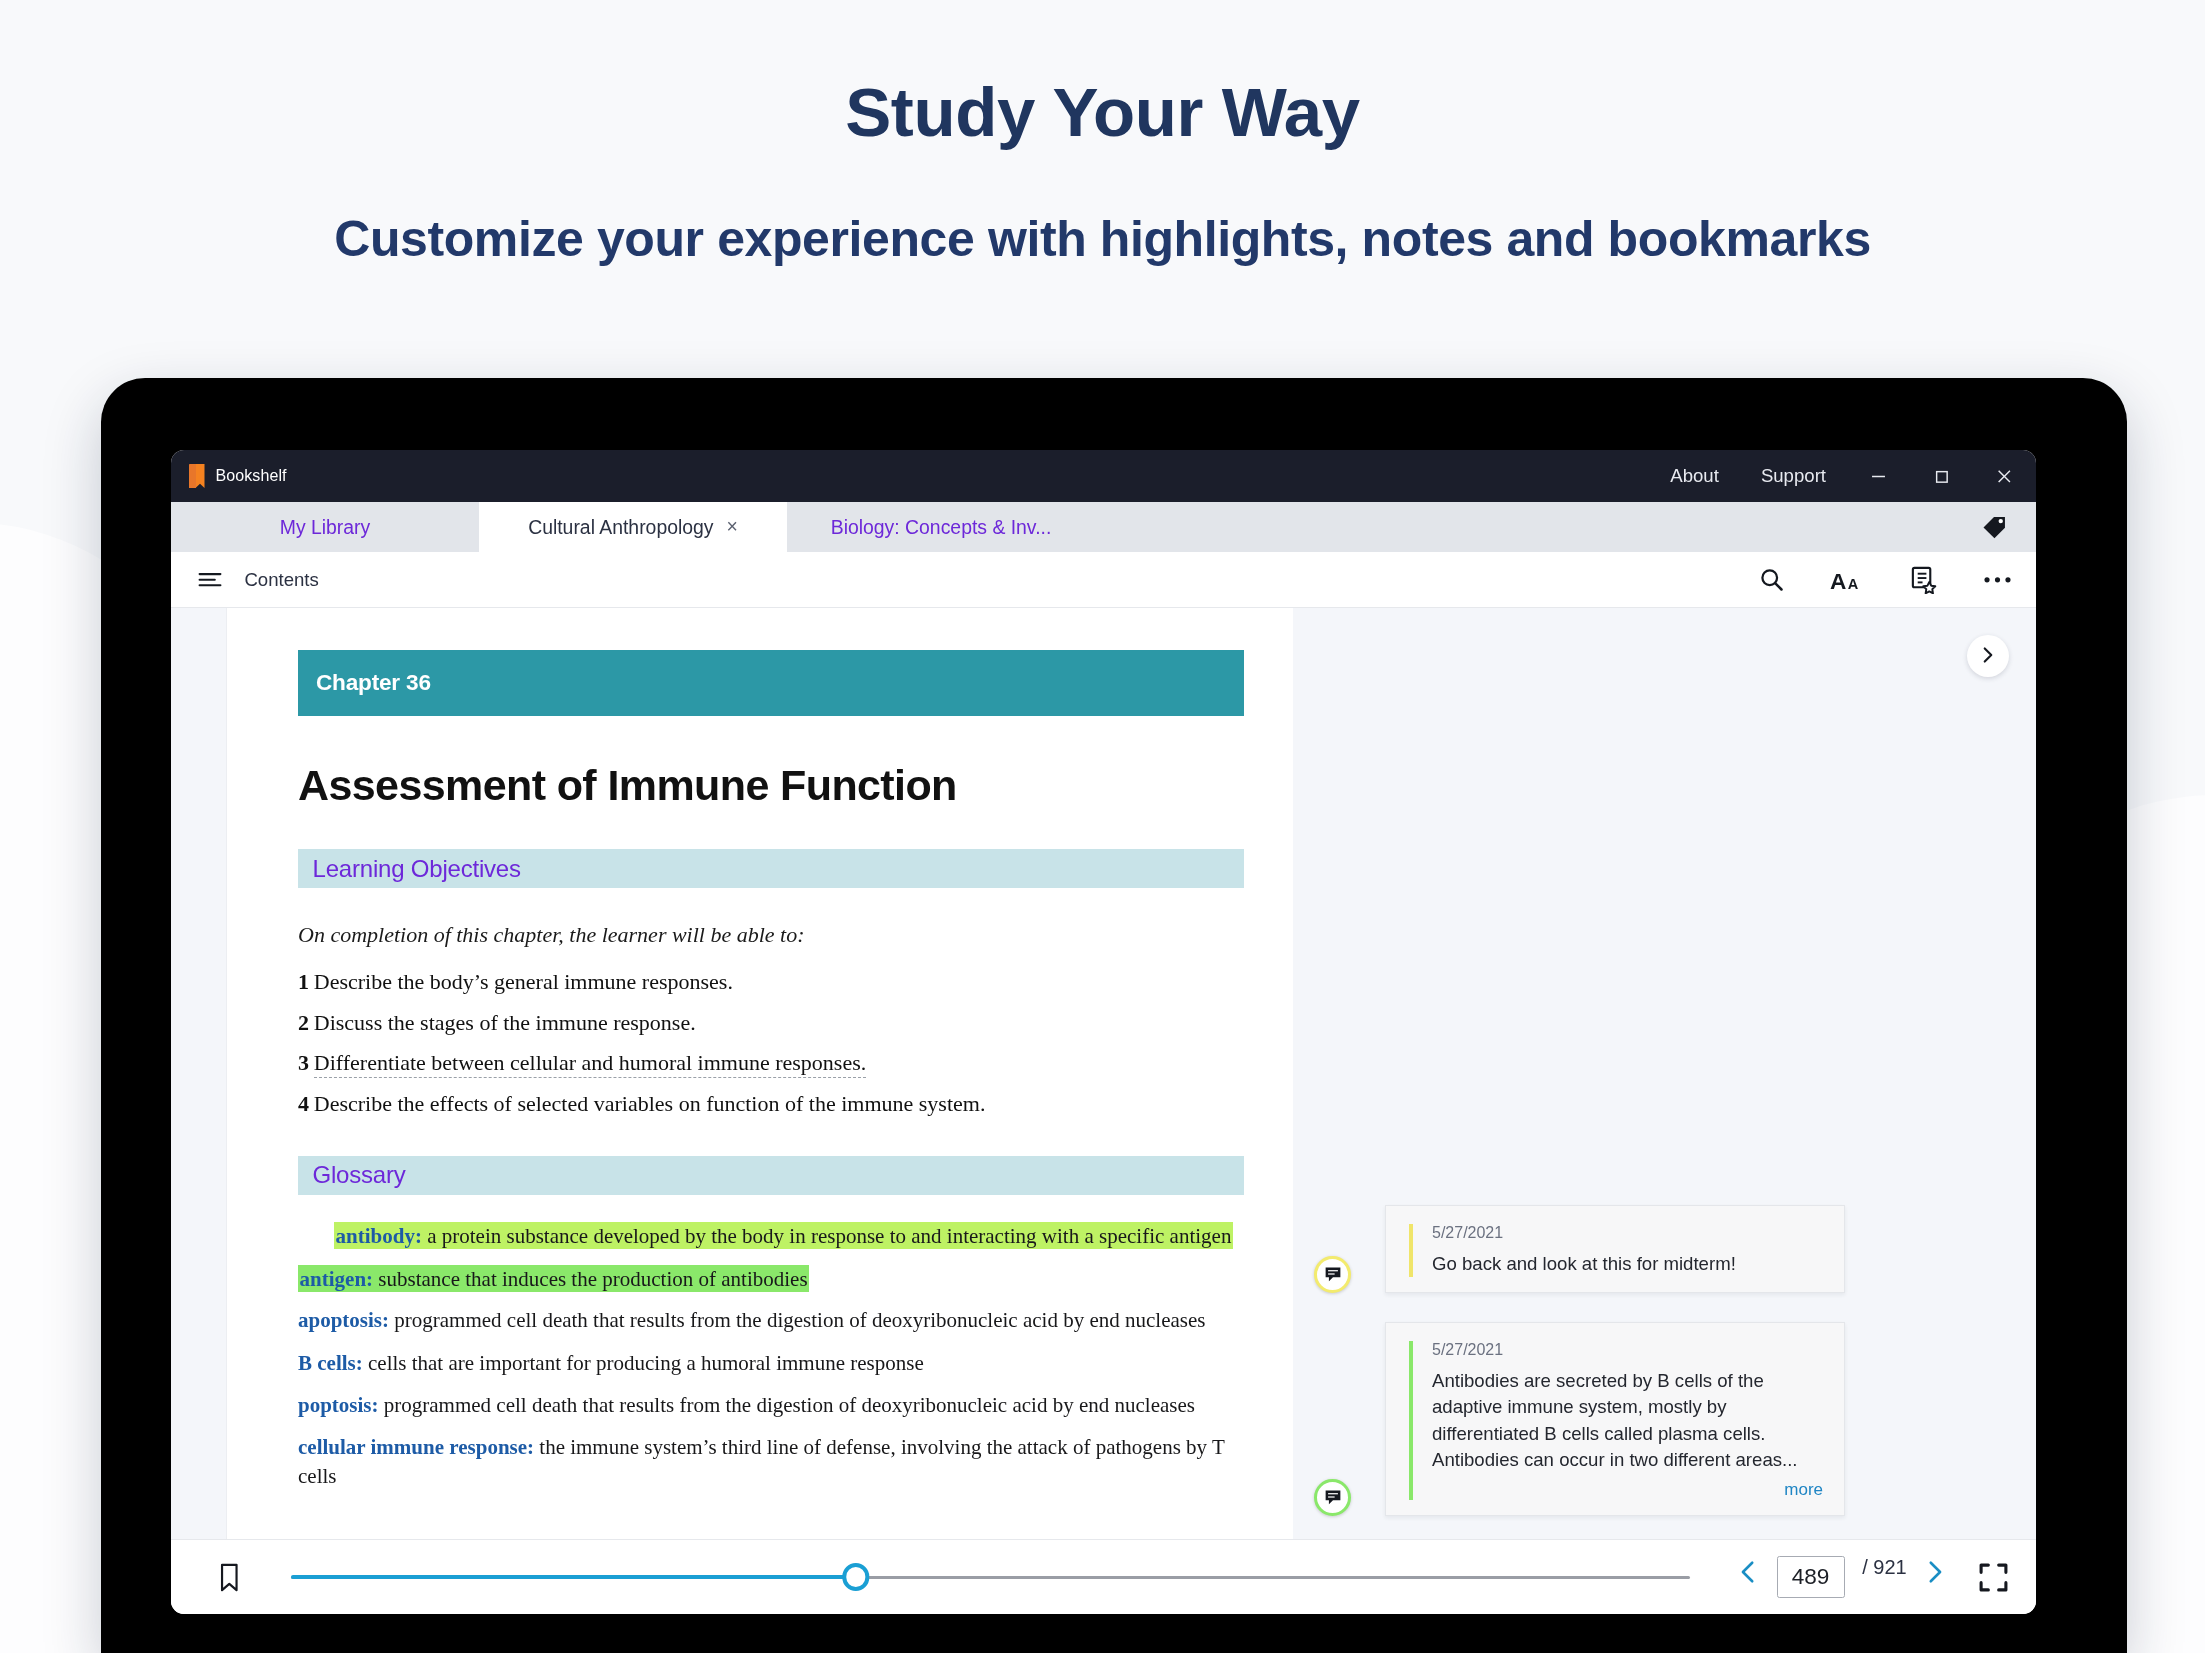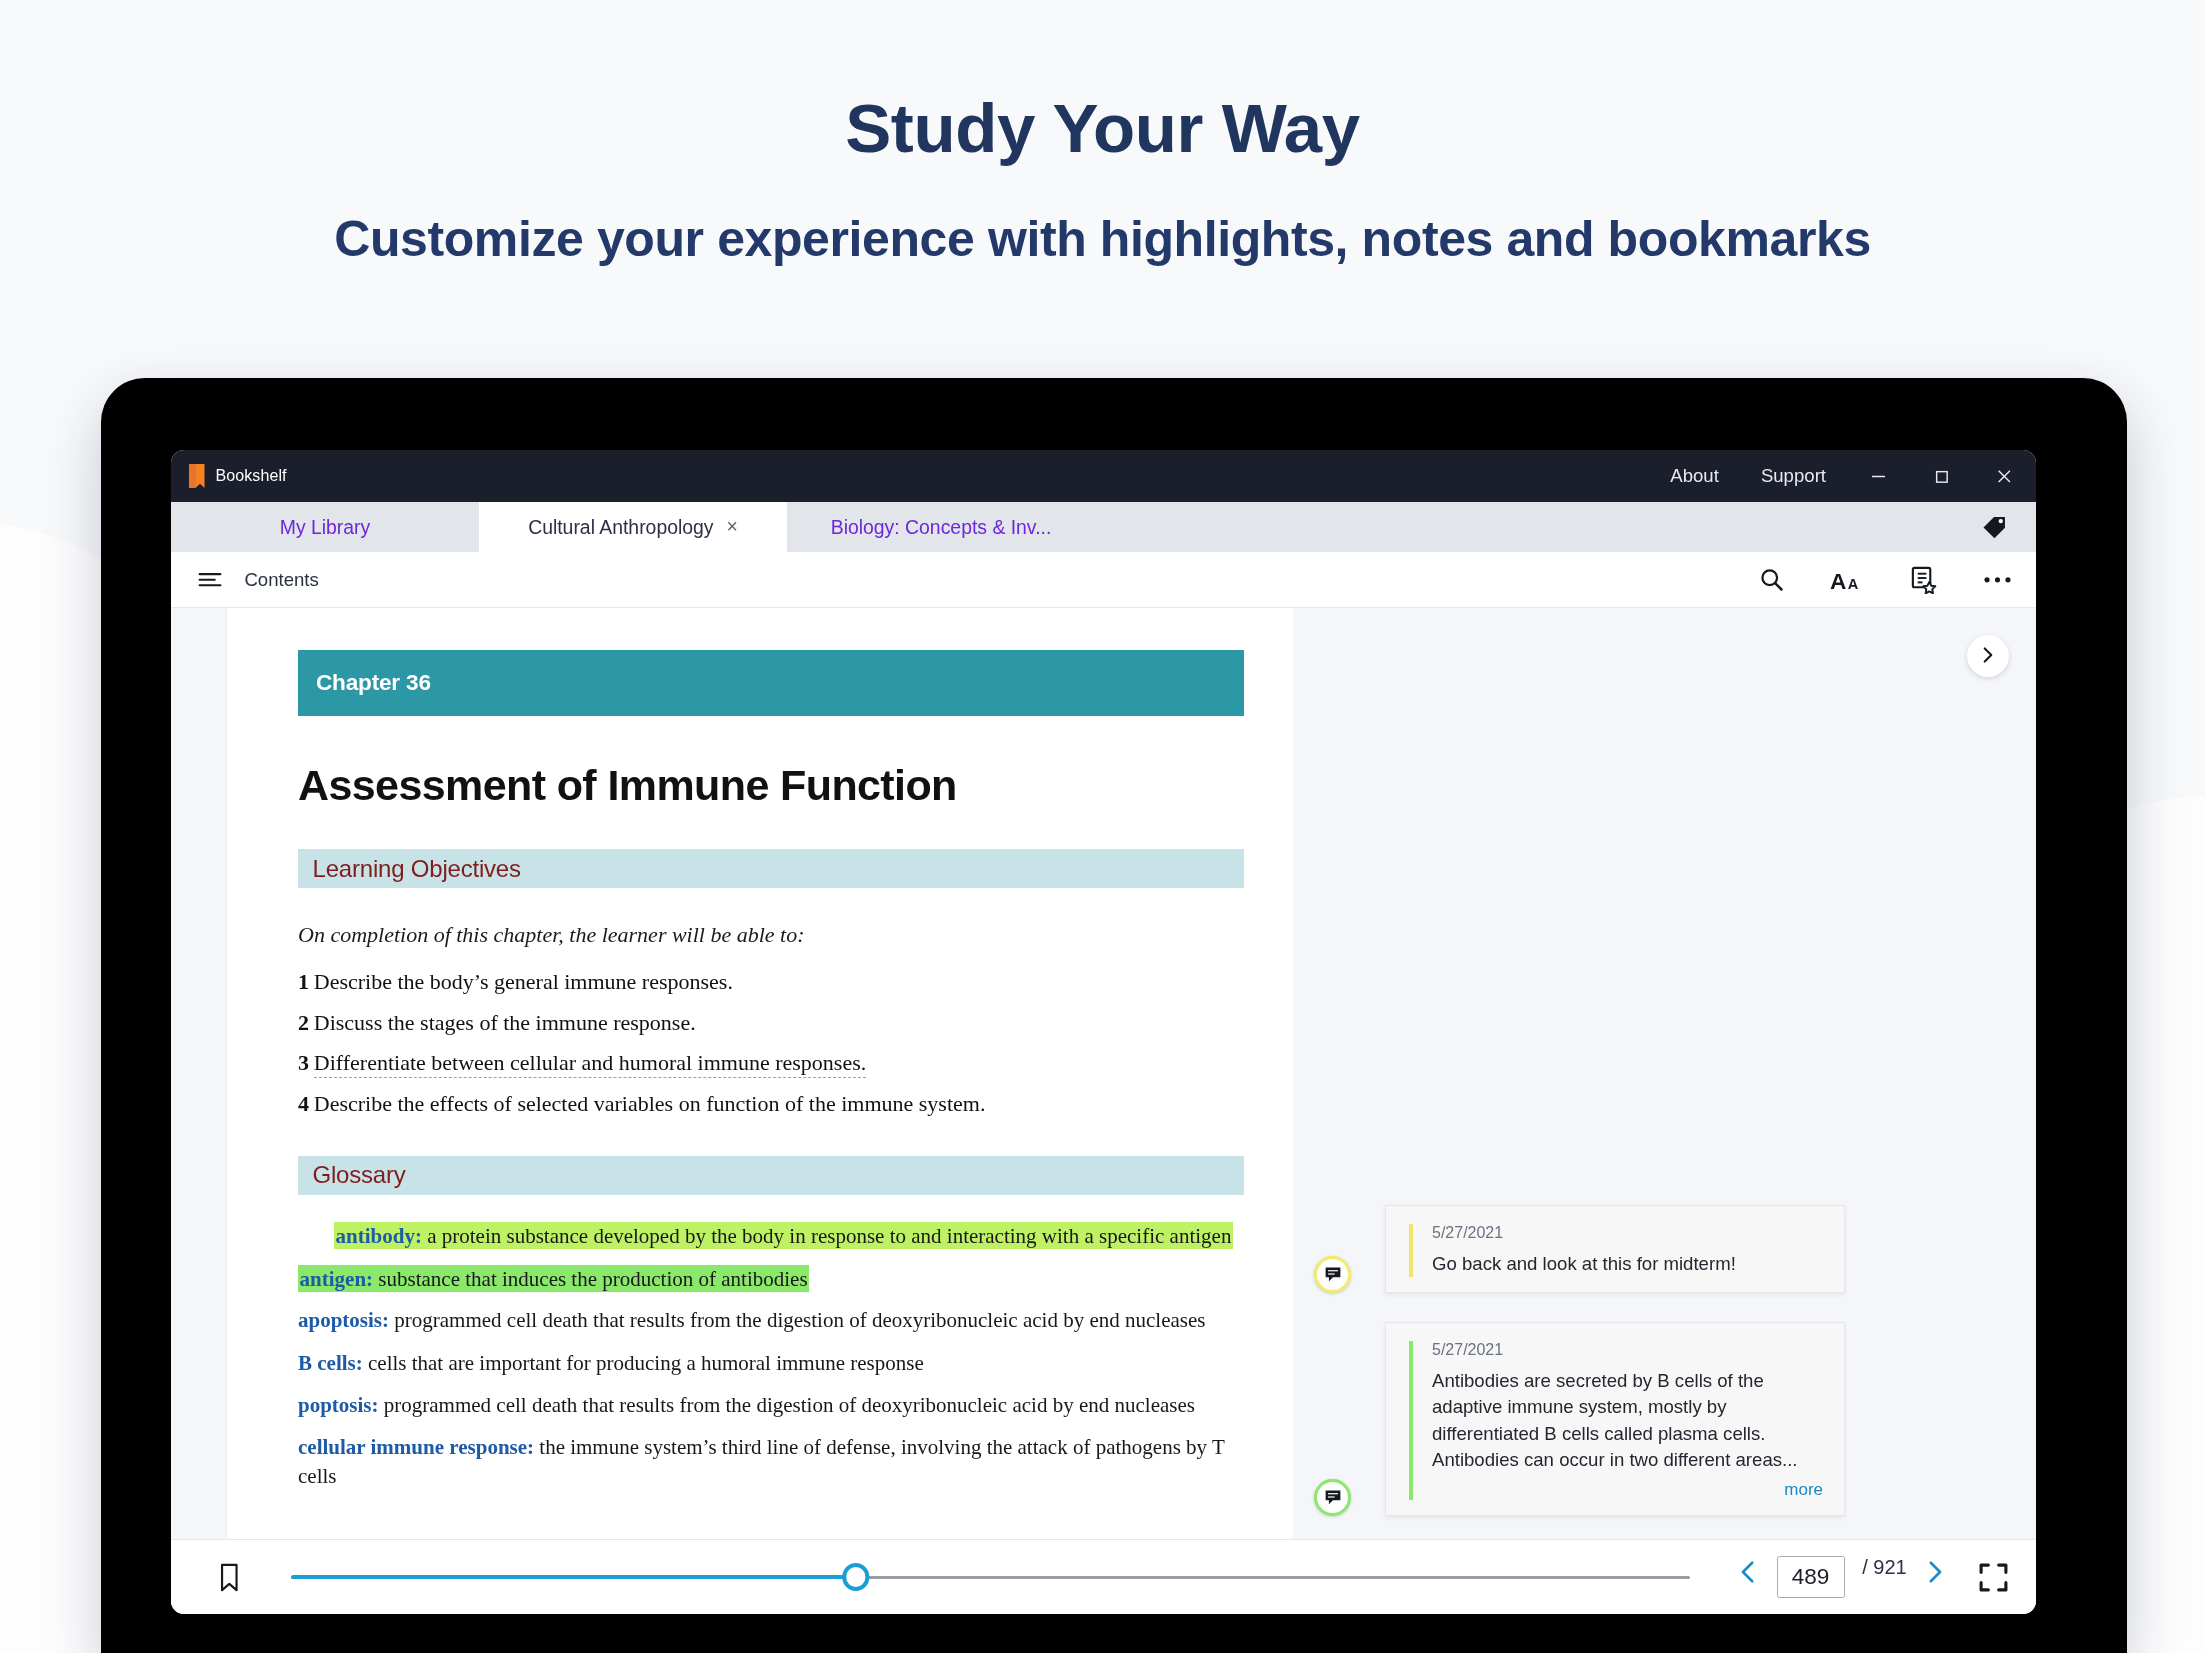--- a/index.html
+++ b/index.html
@@ -45,21 +45,21 @@
     right: -242px; top: 791px;
     width: 549px; height: 969px;
     background: #fdfdfe;
     border-radius: 50% 50% 0 0 / 30% 30% 0 0;
     transform: rotate(11deg);
   }
 
   
   .headline {
     position: absolute;
-    top: 89px; left: 0; width: 2205px;
+    top: 73px; left: 0; width: 2205px;
     text-align: center;
     font-size: 69px;
     font-weight: bold;
     color: #20365f;
     letter-spacing: -0.4px;
   }
   .subhead {
     position: absolute;
     top: 210px; left: 0; width: 2205px;
     text-align: center;
@@ -261,21 +261,21 @@
     background: #c8e3e8;
     height: 39px;
     width: 946px;
     display: flex;
     align-items: center;
     padding-left: 14.5px;
     box-sizing: border-box;
   }
   .section-banner span {
     font-size: 24px;
-    color: #7f1d1d;
+    color: #6d28d9;
     letter-spacing: -0.2px;
   }
   .intro-italic {
     margin-top: 34px;
     font-family: "Liberation Serif", serif;
     font-style: italic;
     font-size: 22px;
     color: #1a1a1a;
   }
   .objectives {

